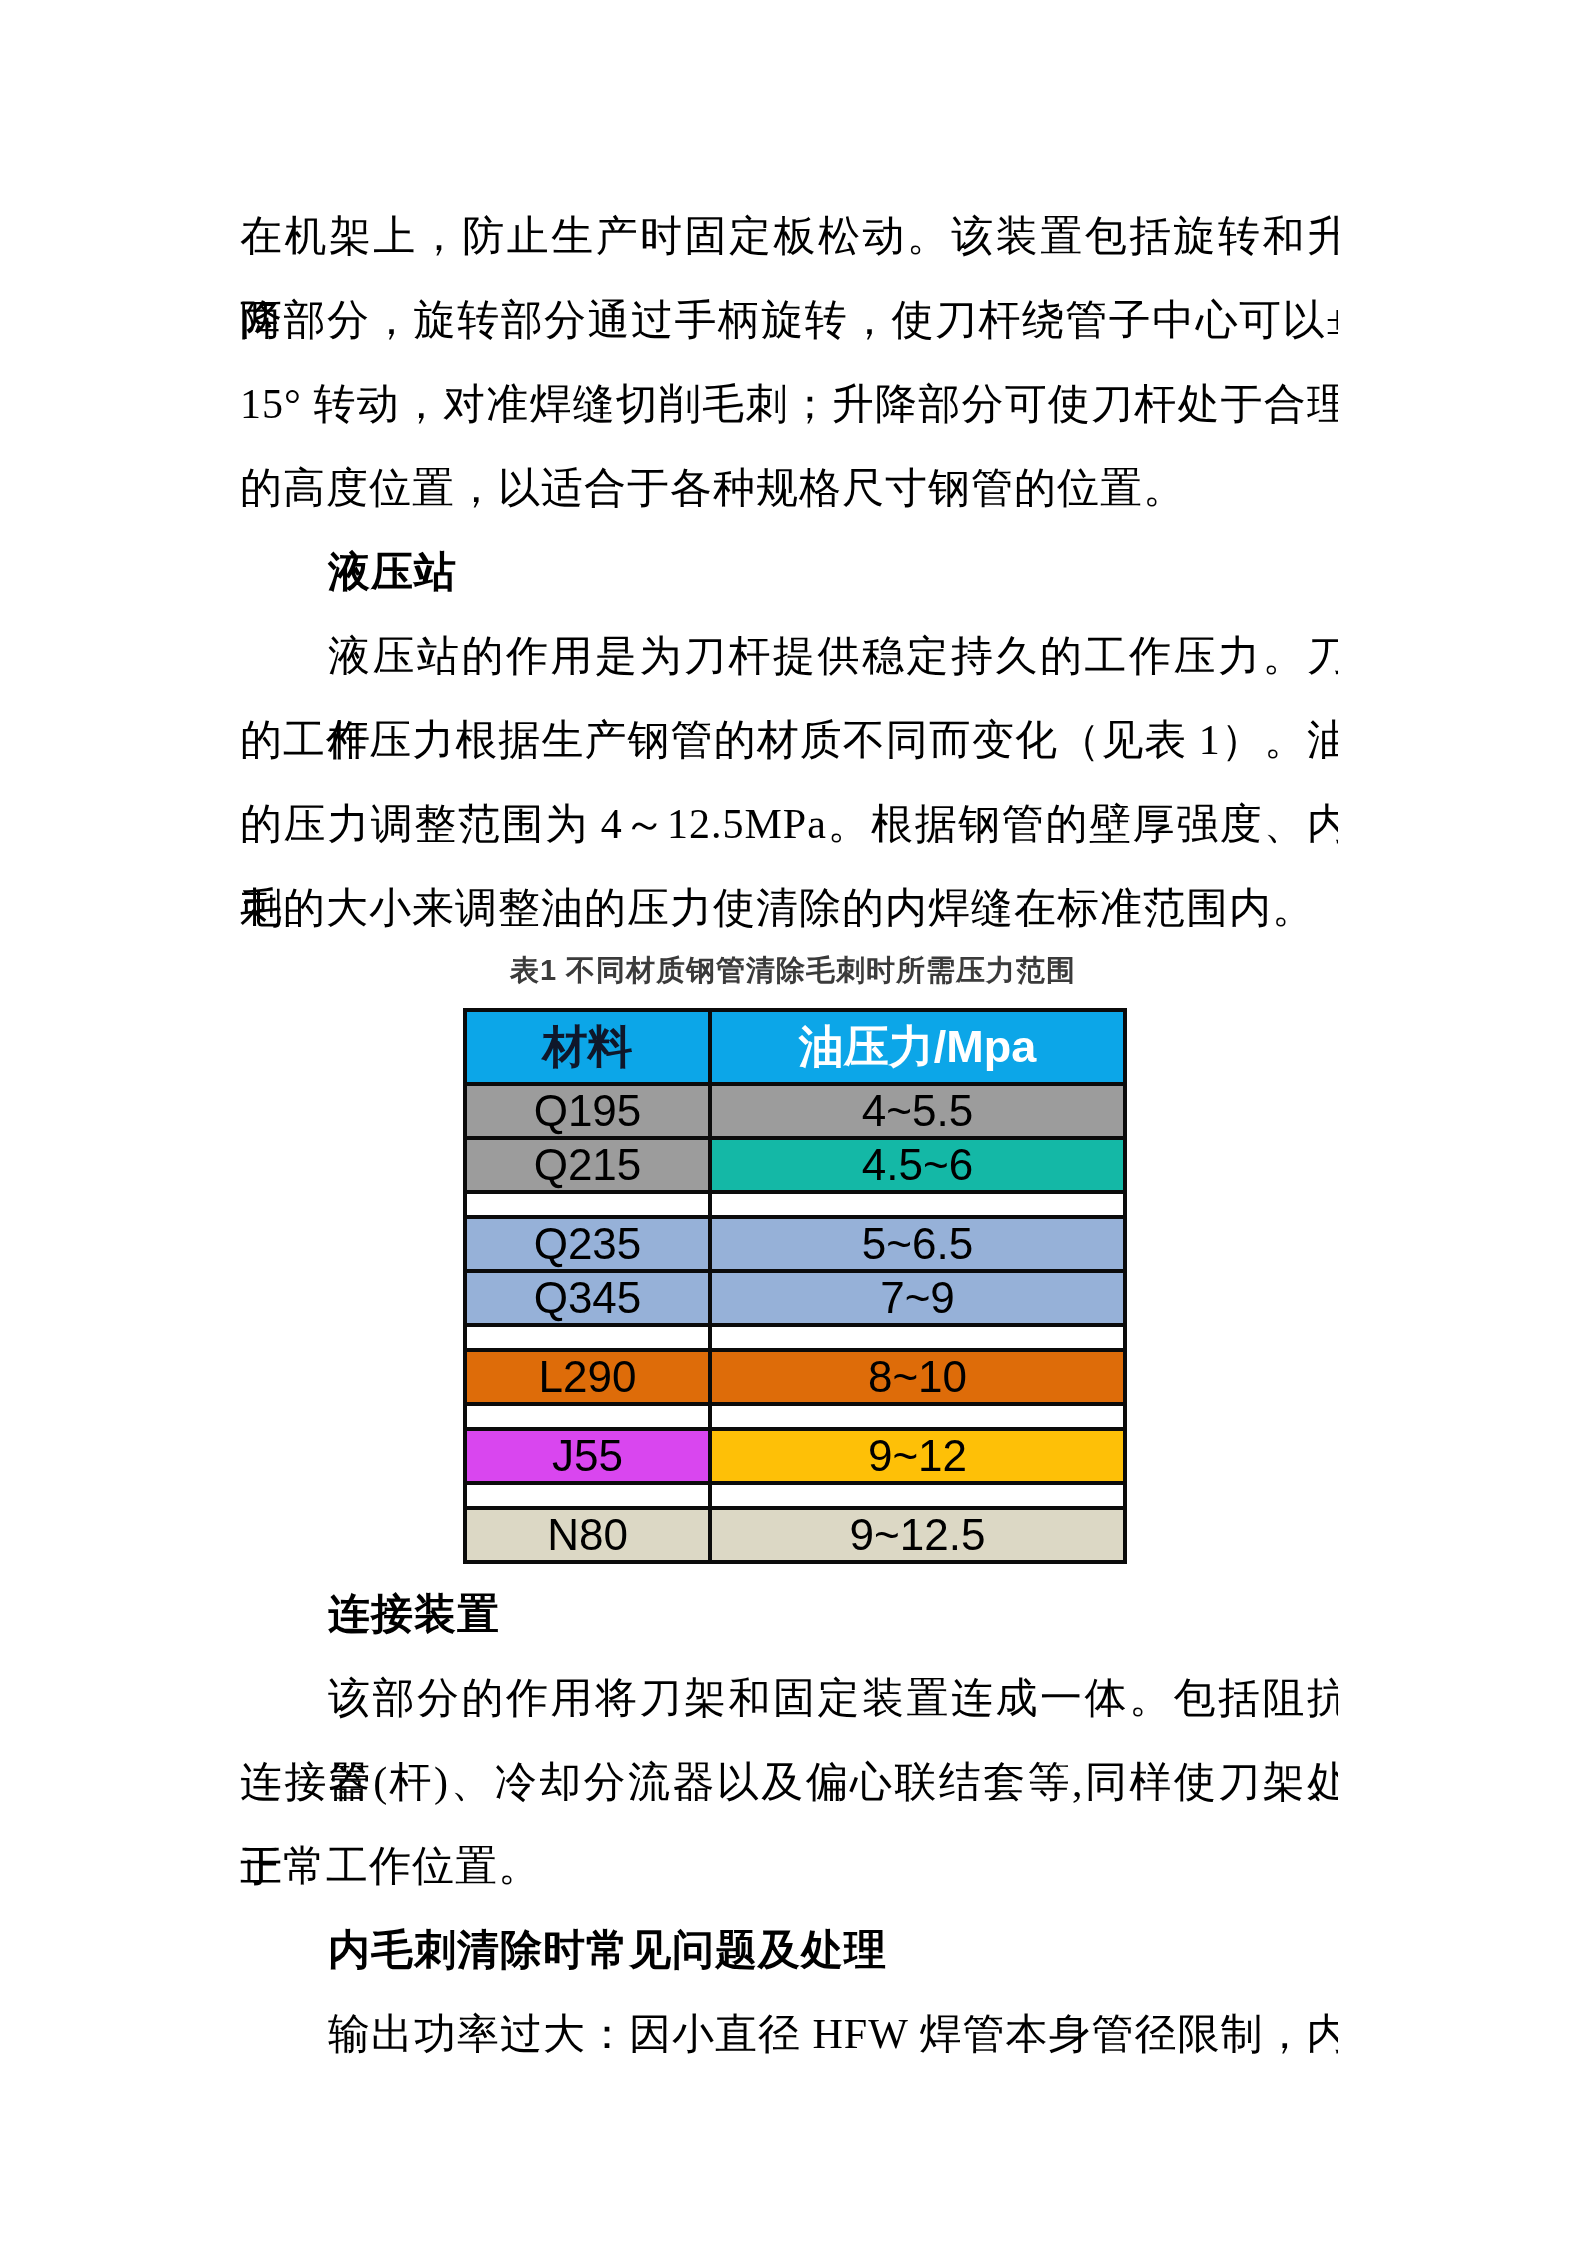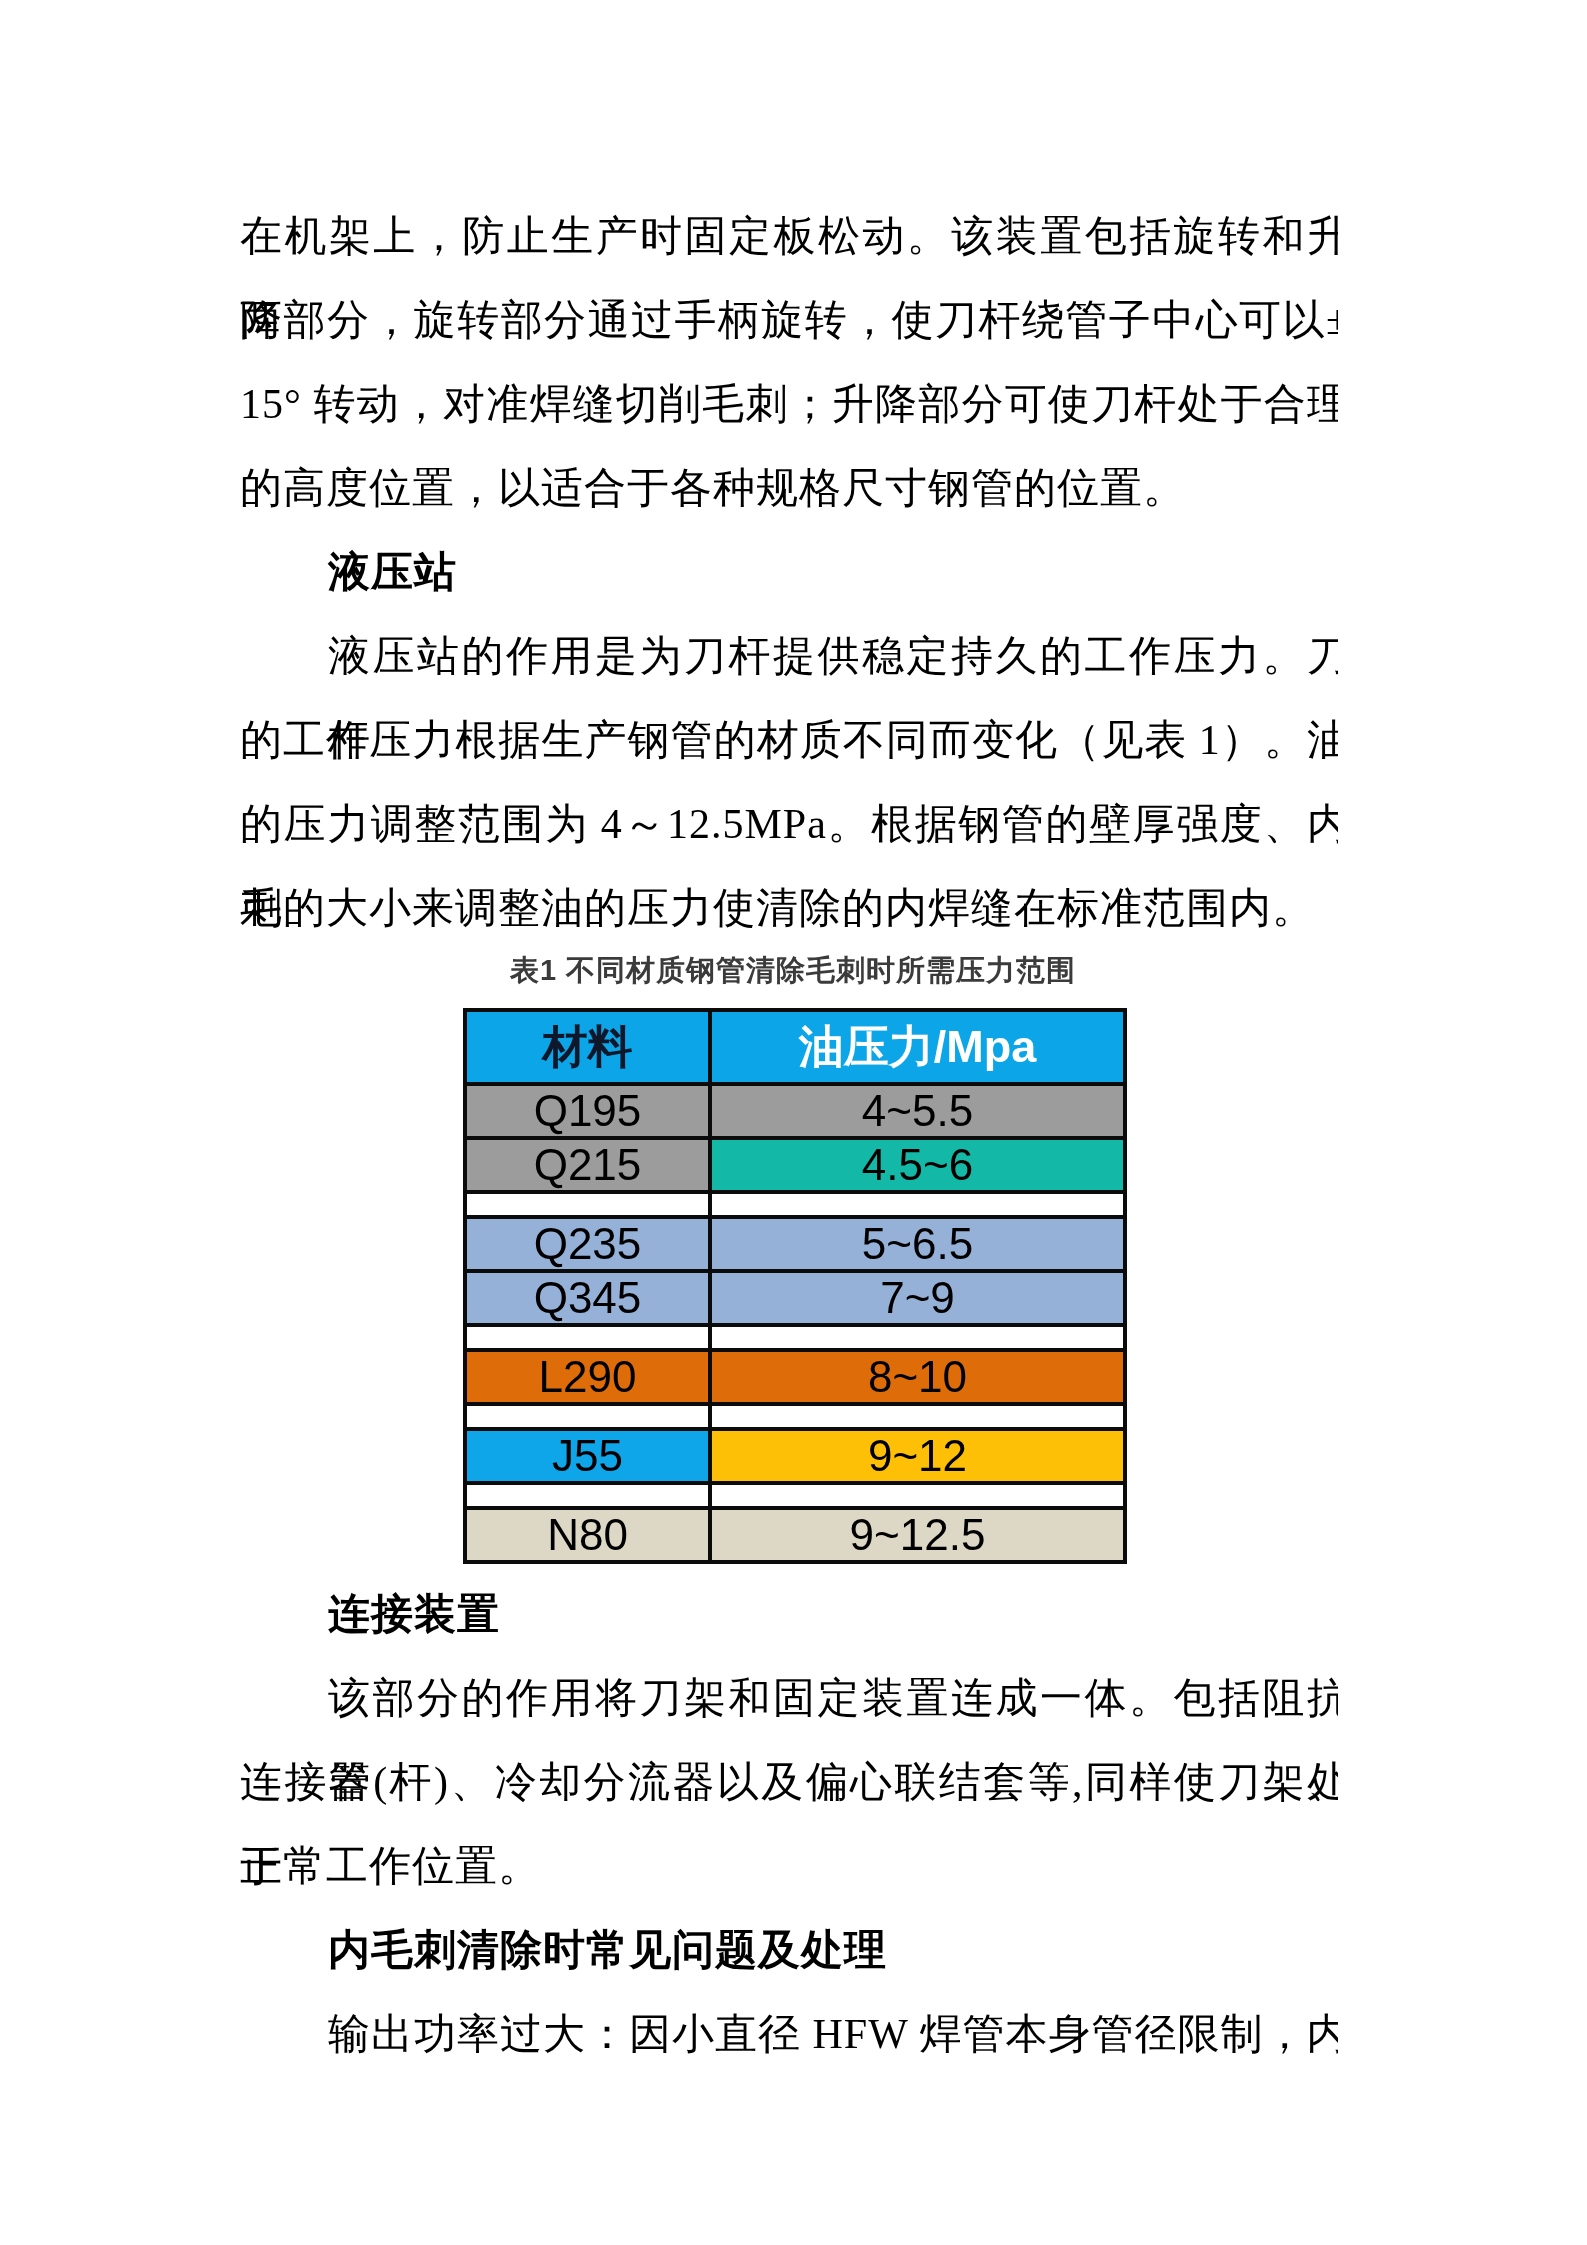--- a/index.html
+++ b/index.html
@@ -81,21 +81,21 @@
         </tr>
         <tr>
           <td style="background: rgb(222, 108, 9);">L290</td>
           <td style="background: rgb(222, 108, 9);">8~10</td>
         </tr>
         <tr class="spacer">
           <td></td>
           <td></td>
         </tr>
         <tr>
-          <td style="background: #0ea5e9;">J55</td>
+          <td style="background: #d946ef;">J55</td>
           <td style="background: rgb(254, 192, 7);">9~12</td>
         </tr>
         <tr class="spacer">
           <td></td>
           <td></td>
         </tr>
         <tr>
           <td style="background: rgb(220, 216, 197);">N80</td>
           <td style="background: rgb(220, 216, 197);">9~12.5</td>
         </tr>

